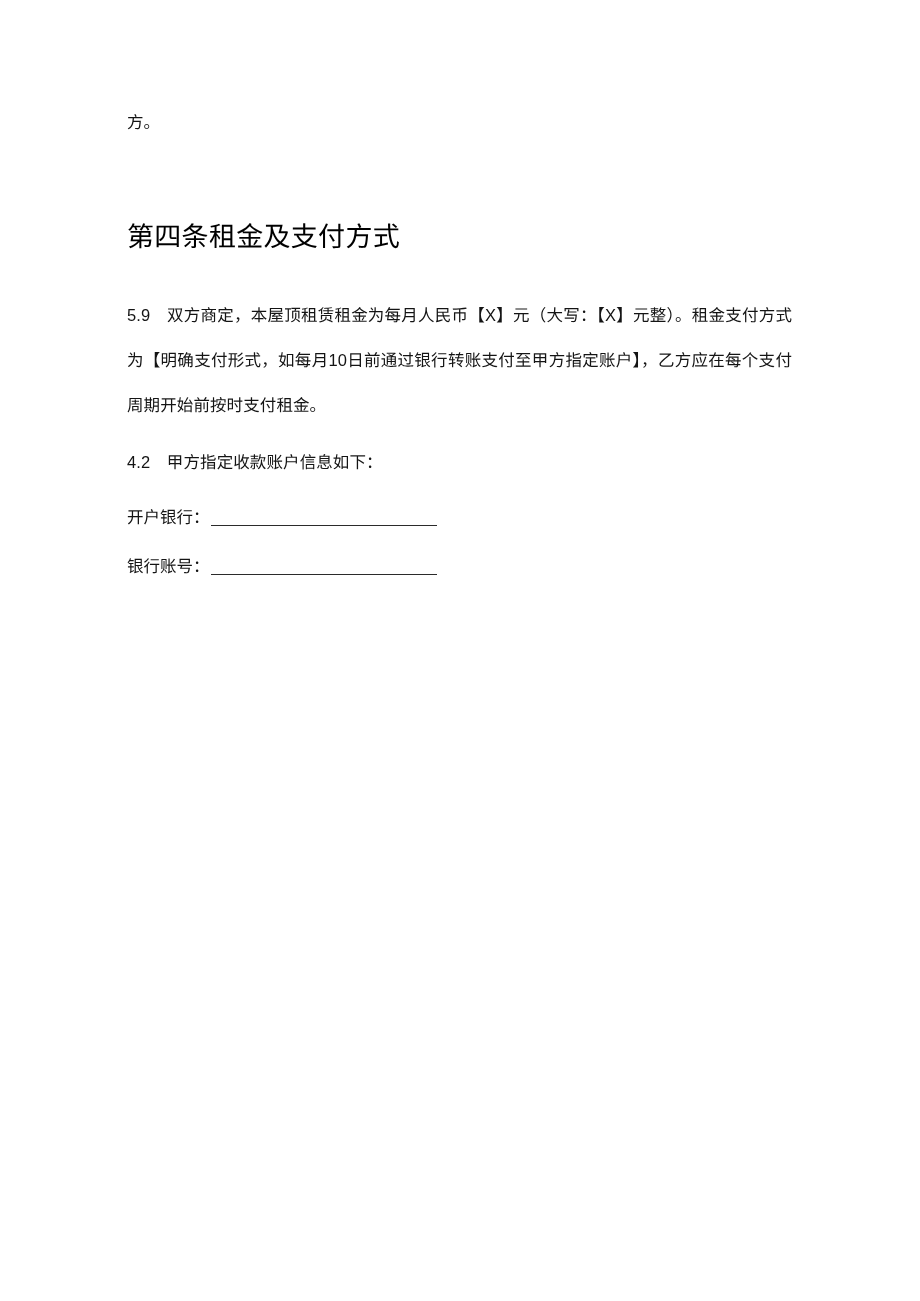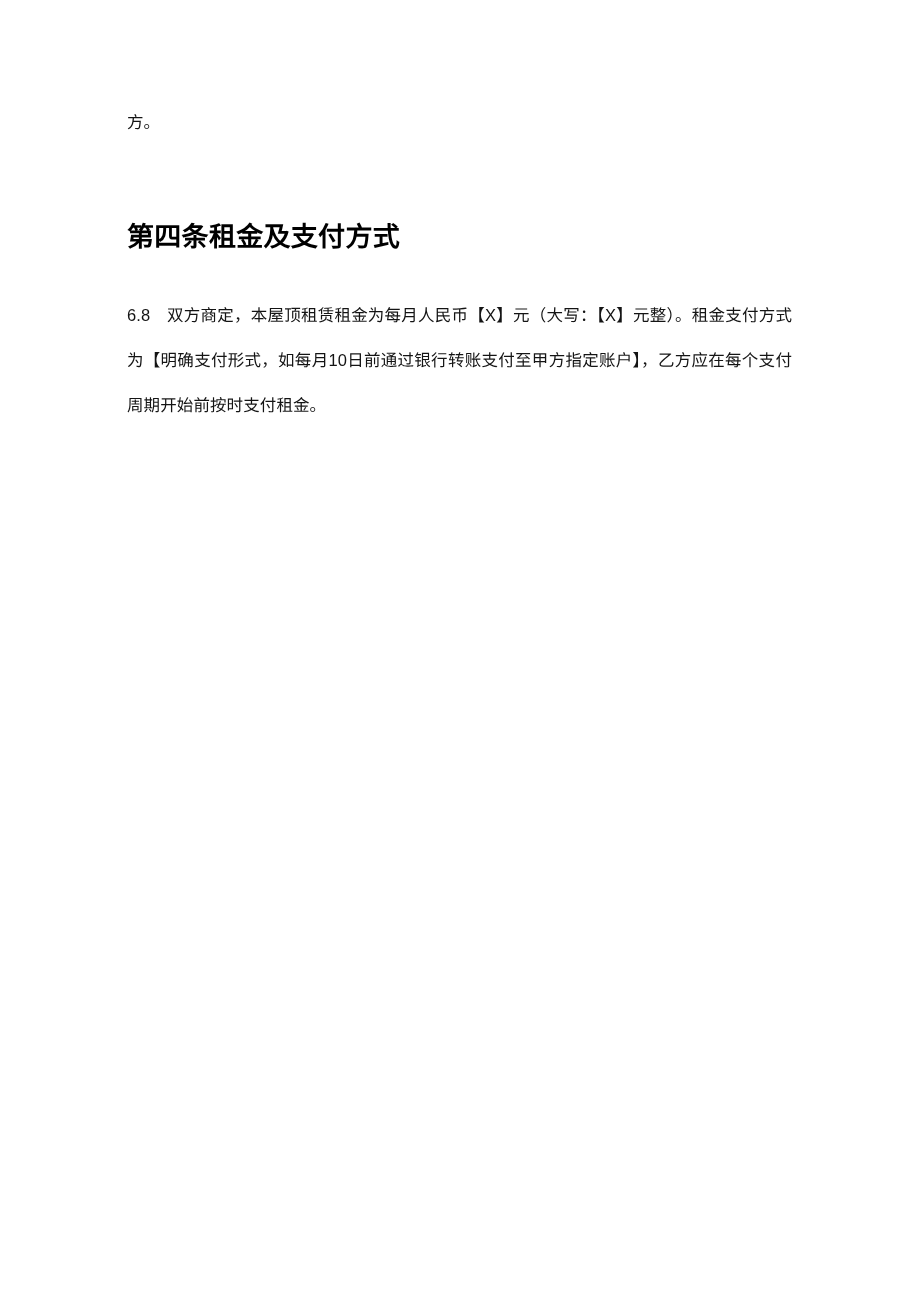--- a/index.html
+++ b/index.html
@@ -41,21 +41,21 @@
   .para.single {
     text-align: left;
   }
 
   .gap-sm { height: 12px; }
   .gap-md { height: 26px; }
 
   
   .heading {
     font-size: 27px;
-    font-weight: 700;
+    font-weight: 400;
     line-height: 40px;
     letter-spacing: 0.3px;
     margin: 0;
     color: #000000;
   }
 
   .heading-block {
     padding-top: 46px;
     padding-bottom: 36px;
   }
@@ -102,29 +102,36 @@
 
   <p class="para single">方。</p>
 
   <div class="gap-md"></div>
 
 
   <div class="heading-block">
     <h2 class="heading">第四条租金及支付方式</h2>
   </div>
 
-  <p class="para">6.8　双方商定，本屋顶租赁租金为每月人民币【X】元（大写：【X】元整）。租金支付方式为【明确支付形式，如每月10日前通过银行转账支付至甲方指定账户】，乙方应在每个支付周期开始前按时支付租金。</p>
+  <p class="para">5.9　双方商定，本屋顶租赁租金为每月人民币【X】元（大写：【X】元整）。租金支付方式为【明确支付形式，如每月10日前通过银行转账支付至甲方指定账户】，乙方应在每个支付周期开始前按时支付租金。</p>
 
   <div class="gap-sm"></div>
 
+  <p class="para single">4.2　甲方指定收款账户信息如下：</p>
 
   <div class="fields-block">
 
+    <p class="field-row">
+      <span class="field-label">开户银行：</span><span class="field-blank"></span>
+    </p>
 
 
+    <p class="field-row">
+      <span class="field-label">银行账号：</span><span class="field-blank"></span>
+    </p>
 
   </div>
 
   <div class="gap-sm"></div>
 
 
 
 
 </div>
 

